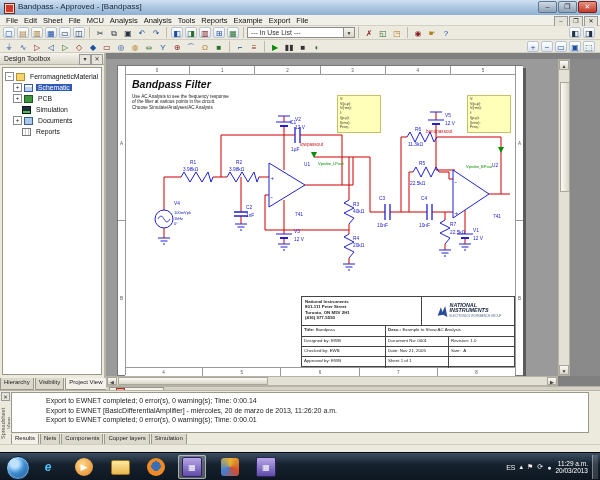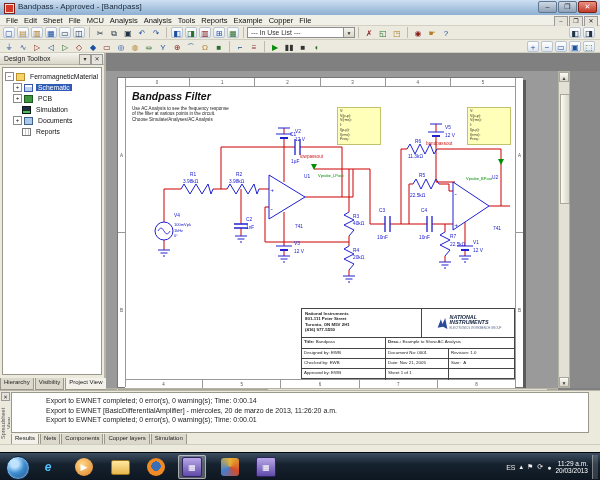--- a/index.html
+++ b/index.html
@@ -59,21 +59,21 @@
   .ic-schem{background:linear-gradient(#ffffff 40%,#bcd0f0 40%);border:1px solid #3a56a8}
   .ic-pcb{background:#3f9440;border:1px solid #1c5a1d}
   .ic-sim{background:#20303a;border:1px solid #0c161c;box-shadow:inset 0 -2px 0 #48c050}
   .ic-docs{background:#a9c9ea;border:1px solid #3e5f88}
   .ic-rep{background:repeating-linear-gradient(90deg,#fff 0 2px,#c9c9c9 2px 3px);border:1px solid #777}
   #tbtabs{left:0;top:325px;width:104px;height:12px;display:flex}
   .ttab{font-size:6px;color:#222;background:#dcd9cc;border:1px solid #9a978b;border-top:none;
     padding:1px 3px 0 3px;margin-right:1px;white-space:nowrap}
   .ttab.on{background:#f3f1ea}
   
-  #workspace{left:106px;top:71px;width:422px;height:337px;background:#b91c1c}
+  #workspace{left:106px;top:59px;width:422px;height:337px;background:#b91c1c}
   #canvas{left:0;top:0;width:452px;height:317px;background:#9a9a9a;overflow:hidden}
   #vscroll{left:452px;top:0;width:12px;height:317px;background:#e3e1d6;border:1px solid #b5b3a6;box-sizing:border-box}
   .sbtn{width:10px;height:10px;font-size:5px;text-align:center;line-height:10px;color:#444;
     background:linear-gradient(#fbfaf6,#d8d6c8);border:1px solid #a9a79a;box-sizing:border-box}
   #vthumb{position:absolute;left:1px;top:22px;width:10px;height:110px;background:linear-gradient(90deg,#fbfaf6,#d8d6c8);
     border:1px solid #a9a79a;box-sizing:border-box}
   #wsfill{left:464px;top:0;width:30px;height:317px;background:#8a8a8a}
   #hscroll{left:0;top:317px;width:452px;height:10px;background:#e3e1d6;border:1px solid #b5b3a6;box-sizing:border-box}
   #hthumb{position:absolute;left:11px;top:0;width:150px;height:8px;background:linear-gradient(#fbfaf6,#d8d6c8);
     border:1px solid #a9a79a;box-sizing:border-box}
@@ -159,21 +159,21 @@
   <span class="mi">File</span>
   <span class="mi">Edit</span>
   <span class="mi">Sheet</span>
   <span class="mi">File</span>
   <span class="mi">MCU</span>
   <span class="mi">Analysis</span>
   <span class="mi">Analysis</span>
   <span class="mi">Tools</span>
   <span class="mi">Reports</span>
   <span class="mi">Example</span>
-  <span class="mi">Copper</span>
+  <span class="mi">Export</span>
   <span class="mi">File</span>
   <div class="mdibtns">
     <div class="mdib">–</div>
     <div class="mdib">❐</div>
     <div class="mdib">✕</div>
   </div>
 </div>
 
 <div id="tb1" class="tbar abs">
   <div class="ico blk c1">▢</div>

